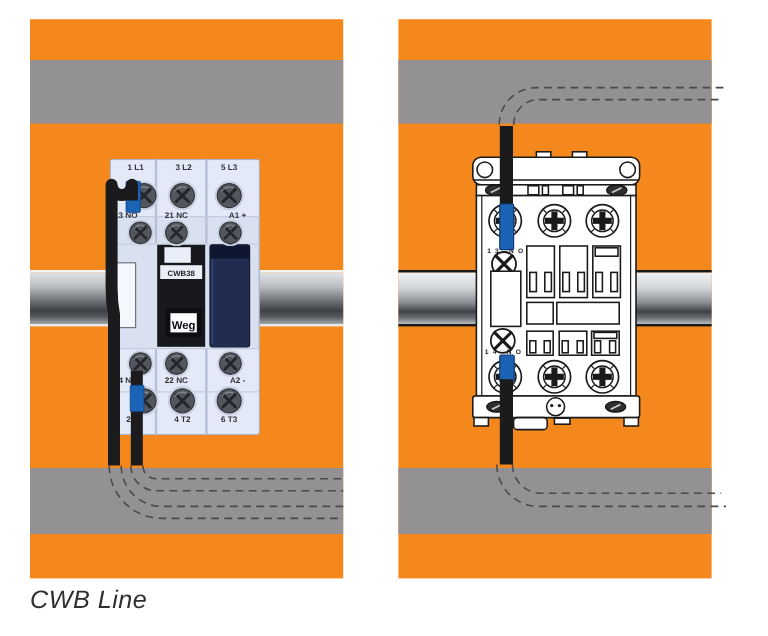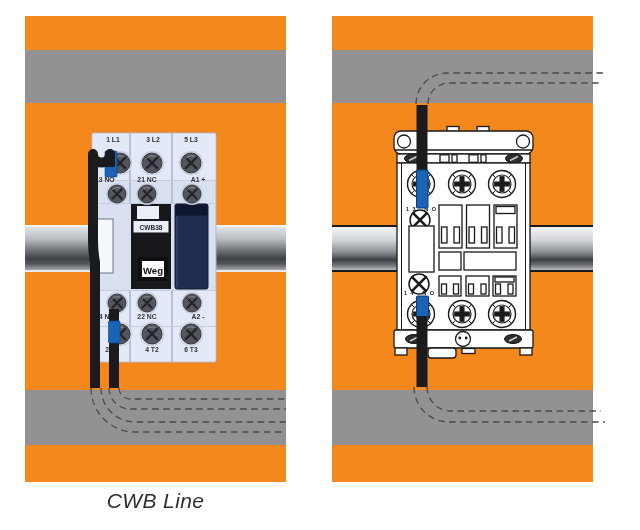--- a/index.html
+++ b/index.html
@@ -10,21 +10,21 @@
   .panel-right{left:332px;}
   .duct{position:absolute;left:0;width:261px;background:#939193;}
   .duct-top{top:34px;height:53px;}
   .duct-bottom{top:374px;height:55px;}
   .din-rail{position:absolute;left:0;width:261px;top:209px;height:47px;box-sizing:border-box;}
   .rail-photo{border-top:2px solid #F2F4F6;border-bottom:2px solid #E8EAEC;
     background:linear-gradient(180deg,#E2E5E8 0%,#B9BCC0 28%,#6E7176 55%,#3E4146 74%,#55585D 86%,#A3A6AA 100%);}
   .rail-line{border-top:2px solid #1A1A1A;border-bottom:2px solid #1A1A1A;
     background:linear-gradient(180deg,#F2F3F4 0%,#D3D6D9 30%,#8C8F94 58%,#3F4247 76%,#6A6D72 88%,#B9BCBF 100%);}
   .art{position:absolute;left:0;top:0;width:640px;height:530px;pointer-events:none;}
-  .caption{position:absolute;top:489px;height:32px;text-align:center;
+  .caption{position:absolute;top:489px;height:32px;text-align:left;
     font-style:italic;font-size:21px;letter-spacing:0.4px;color:#2F2F31;}
   .caption-left{left:25px;width:261px;}
   .caption-right{left:318px;width:290px;}
   svg text{font-family:"Liberation Sans",sans-serif;}
 </style>
 </head>
 <body>
 
 <div class="stage">
 

